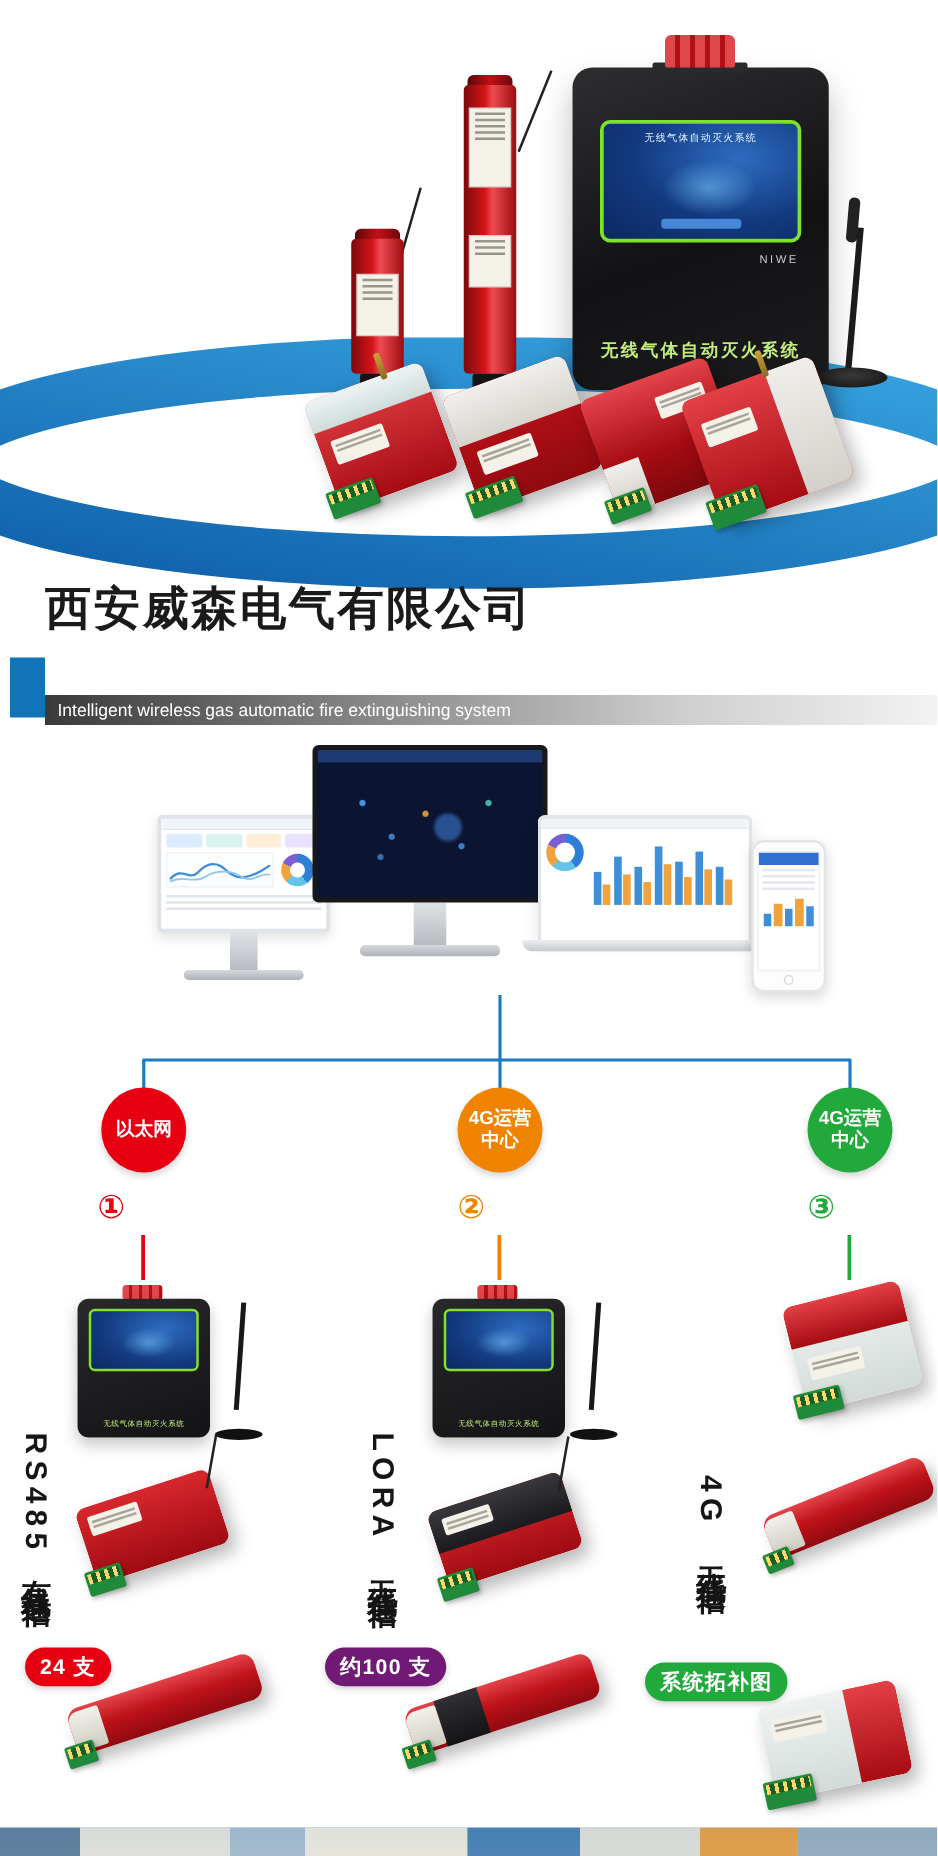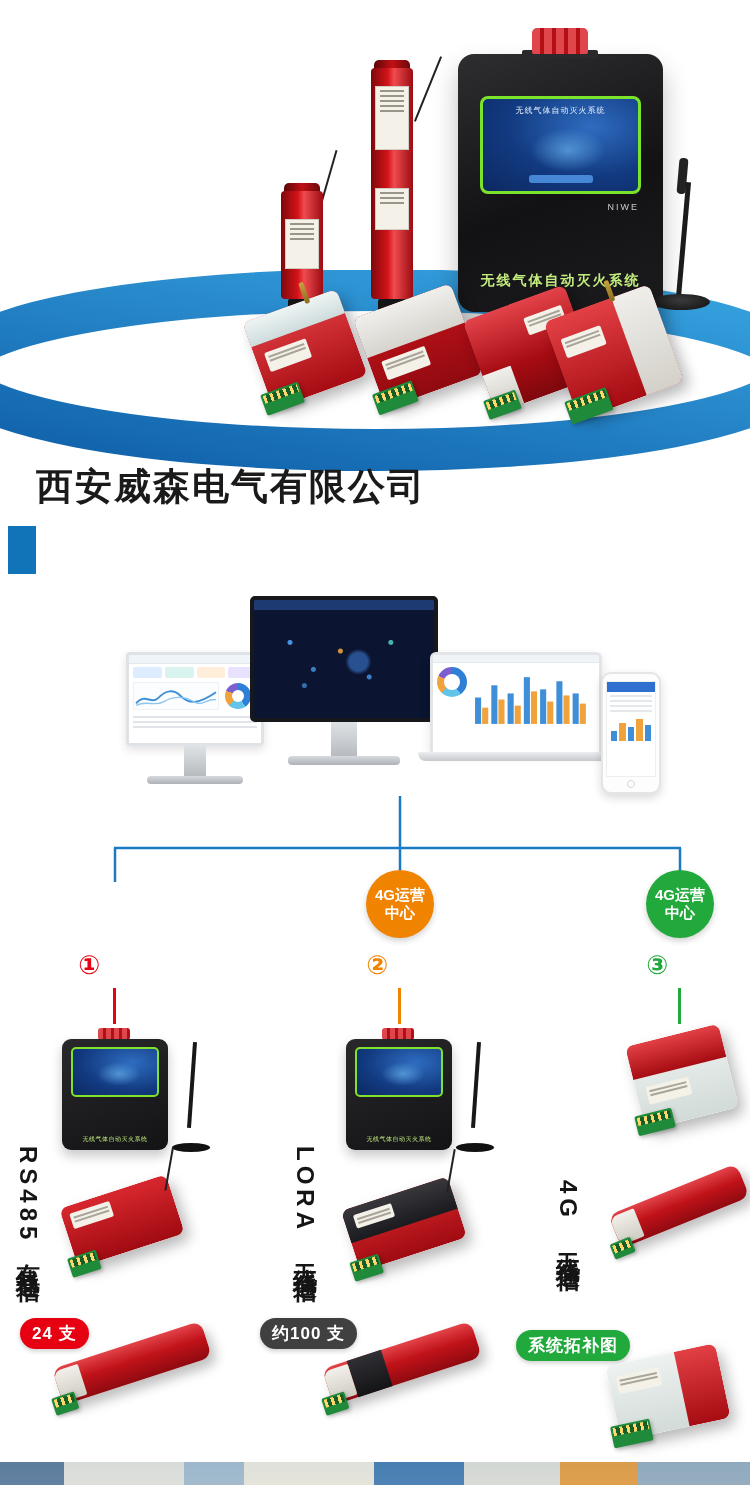--- a/index.html
+++ b/index.html
@@ -253,20 +253,23 @@
           <div class="pins"></div>
         </div>
       <div class="stub" style="left:70px;top:-18px"></div>
     </div>
 
     <h1 class="company">西安威森电气有限公司</h1>
   </section>
 
   <section class="sechead">
     <div class="sec-block" style="background: rgb(17, 115, 184);"></div>
+    <div class="sec-bar">
+      <span>Intelligent wireless gas automatic fire extinguishing system</span>
+    </div>
   </section>
 
   <section class="topology">
 
     <div class="lmon">
       <div class="lmon-scr">
         <div class="lm-head"></div>
         <div class="lm-tiles">
             <i class="t1"></i>
             <i class="t2"></i>
@@ -352,20 +355,24 @@
     <svg class="connectors" width="750" height="96" viewBox="0 0 750 96">
       <g style="stroke: rgb(26, 122, 194);">
         <path d="M400 6 V58"></path>
         <path d="M114 58 H681"></path>
         <path d="M115 58 V92"></path>
         <path d="M400 58 V92"></path>
         <path d="M680 58 V92"></path>
       </g>
     </svg>
 
+    <div class="node" style="left: 81px; top: 284px; background: rgb(230, 0, 18);">
+      <span>以太网</span>
+      <span></span>
+    </div>
     <div class="node" style="left: 366px; top: 284px; background: rgb(240, 131, 0);">
       <span>4G运营</span>
       <span>中心</span>
     </div>
     <div class="node" style="left: 646px; top: 284px; background: rgb(33, 169, 60);">
       <span>4G运营</span>
       <span>中心</span>
     </div>
 
     <div class="bnum" style="left: 78px; top: 364px; color: rgb(230, 0, 18);">①</div>
@@ -449,21 +456,21 @@
 
     <div class="bar" style="left:610px;top:602px;width:138px;height:36px;transform:rotate(-22deg)">
       <div class="bar-body"></div>
       <div class="bar-cap"></div>
       <div class="term" style="left:-10px;bottom:-8px;width:22px;height:16px">
           <div class="pins"></div>
         </div>
     </div>
 
     <div class="badge" style="left: 20px; top: 732px; background: rgb(230, 0, 18);">24 支</div>
-    <div class="badge" style="left: 260px; top: 732px; background: #404040;">约100 支</div>
+    <div class="badge" style="left: 260px; top: 732px; background: #701a75;">约100 支</div>
     <div class="badge" style="left: 516px; top: 744px; background: rgb(33, 169, 60);">系统拓补图</div>
 
     <div class="bar" style="left:54px;top:758px;width:156px;height:38px;transform:rotate(-18deg)">
       <div class="bar-body"></div>
       <div class="bar-cap"></div>
       <div class="term" style="left:-10px;bottom:-8px;width:24px;height:18px">
           <div class="pins"></div>
         </div>
     </div>
 

